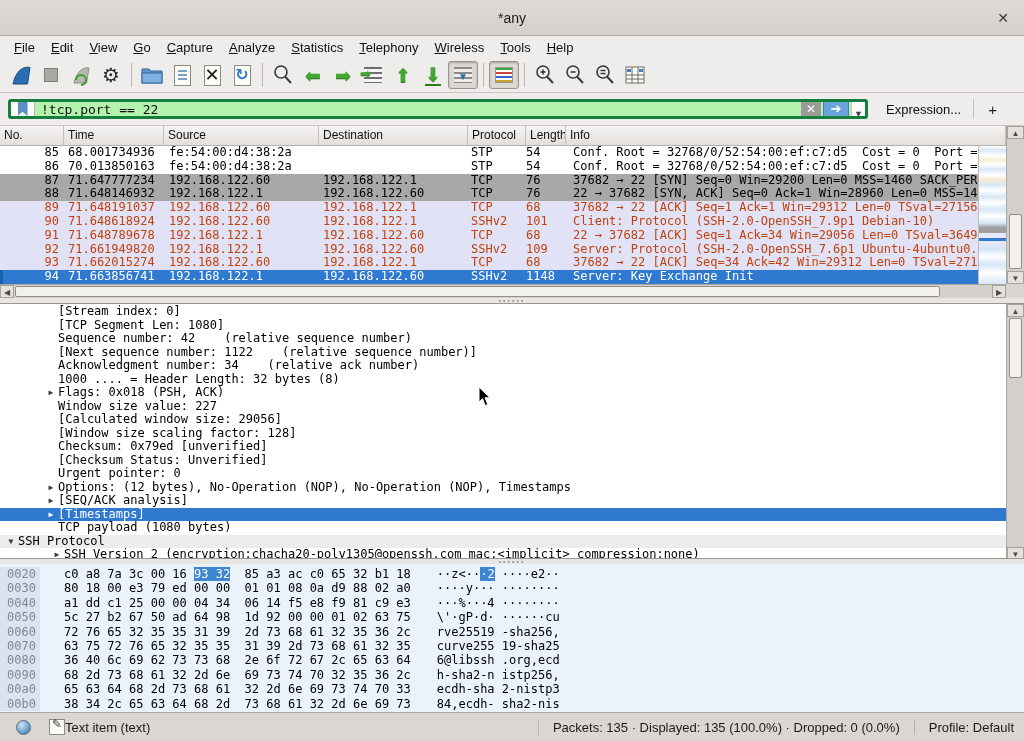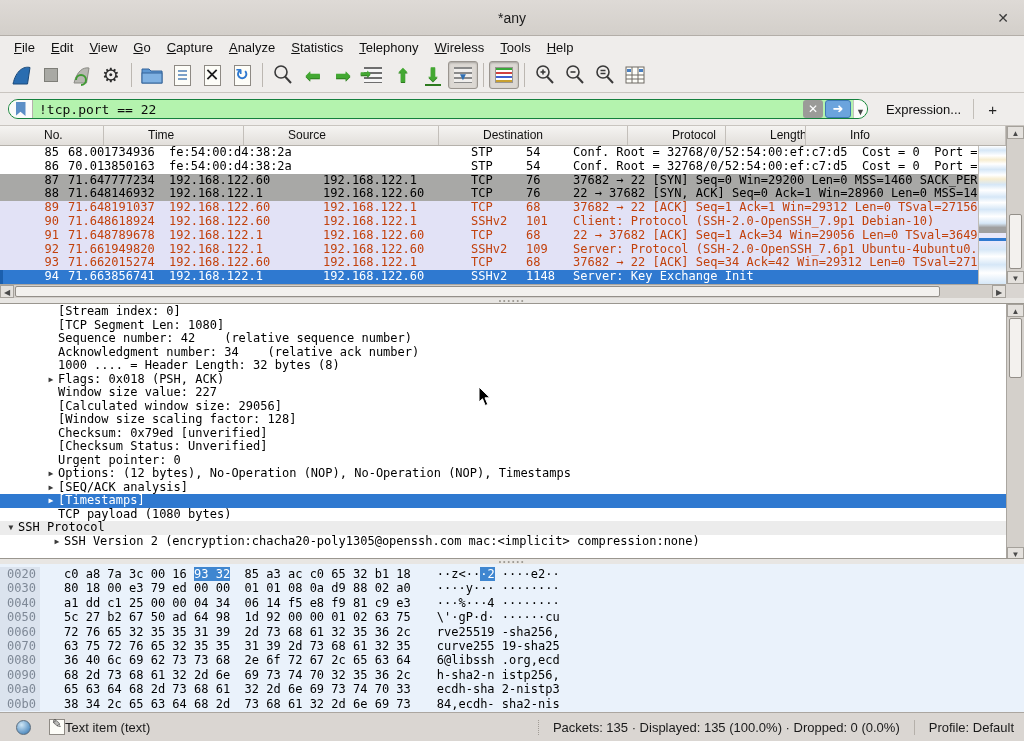--- a/index.html
+++ b/index.html
@@ -30,21 +30,21 @@
   .tsep { width:1px; height:24px; background:#bcb7b1; margin:0 5px; }
   .garrow { font-size:19px; color:#43a832; text-shadow:0 1px 0 #2d7a1e; line-height:1; }
   .lines-icon { width:18px; height:16px; }
   .doc { width:17px; height:21px; background:#fdfdf8; border:1px solid #8e8a84; position:relative; }
   .doc i { position:absolute; left:3px; right:3px; height:2px; background:#7aa0c8; }
   .overlay-glyph { position:absolute; font-size:15px; font-weight:bold; line-height:1; }
 
   
   #filterbar { left:0; top:93px; width:1024px; height:33px; background:#efedeb;
     border-bottom:1px solid #c9c5c0; display:flex; align-items:center; padding:0 8px; }
-  #filter-field { flex:0 0 860px; height:20px; border:1px solid #15803d; border-radius:12px;
+  #filter-field { flex:0 0 860px; height:20px; border:3px solid #15803d; border-radius:3px;
     background:#b4f3ae; display:flex; align-items:center; overflow:hidden; }
   #bookmark-btn { width:24px; height:100%; background:#fbfbfa; border-right:1px solid #b5b2ad;
     display:flex; align-items:center; justify-content:center; }
   .bookmark-shape { width:10px; height:14px; background:#5c8fc6; clip-path:polygon(0 0,100% 0,100% 100%,50% 70%,0 100%); }
   #filter-input { flex:1; background:transparent; border:none; outline:none;
     font-family:"DejaVu Sans Mono","Liberation Mono",monospace; font-size:13px; color:#0b0b0b; padding-left:6px; }
   #clear-btn { width:20px; height:18px; margin-right:2px; background:#9b9b98; border-radius:3px;
     color:#fff; font-size:12px; font-weight:bold; text-align:center; line-height:18px; }
   #apply-btn { width:26px; height:18px; margin-right:2px; background:#6ba4dd; border:1px solid #3f7ab5;
     border-radius:3px; color:#fff; text-align:center; line-height:16px; font-size:13px; font-weight:bold; }
@@ -52,21 +52,21 @@
     height:100%; line-height:24px; border-left:1px solid #c6c3be; }
   #expression-btn { margin-left:10px; font-size:13px; color:#111; padding:3px 8px; }
   #fsep { width:1px; height:20px; background:#c2beb8; margin:0 4px; }
   #add-filter-btn { font-size:15px; color:#222; padding:2px 10px; }
 
   
   #packetlist { left:0; top:126px; width:1024px; height:172px; background:#fff; }
   #plheader { position:absolute; left:0; top:0; width:1006px; height:20px;
     background:linear-gradient(#f5f4f2,#e2dfdb); border-bottom:1px solid #b5b1ab; display:flex; }
   #plheader .hc { font-size:12px; color:#111; padding:2px 0 0 4px; border-right:1px solid #c3bfba;
-    overflow:hidden; white-space:nowrap;margin-left:40px; }
+    overflow:hidden; white-space:nowrap; }
   .w-no{width:64px;} .w-time{width:100px;} .w-src{width:155px;} .w-dst{width:149px;}
   .w-proto{width:58px;} .w-len{width:40px;} .w-info{flex:1;}
   #plrows { position:absolute; left:0; top:20px; width:978px; height:138px; overflow:hidden; }
   .prow { display:flex; height:13.8px; line-height:13.8px; font-family:"DejaVu Sans Mono","Liberation Mono",monospace;
     font-size:12px; white-space:nowrap; }
   .prow .c { overflow:hidden; white-space:pre; flex-shrink:0; }
   .prow .no { width:64px; text-align:right; padding-right:5px; }
   .prow .time { width:100px; padding-left:4px; }
   .prow .src { width:155px; padding-left:5px; }
   .prow .dst { width:149px; padding-left:4px; }
@@ -404,20 +404,21 @@
 
 <div class="splitter abs" style="top:298px;">
     <span class="dots">••••••</span>
   </div>
 
 <div id="details" class="abs">
   <div id="details-inner">
     <div class="dline i2"><span class="tw"></span><span>[Stream index: 0]</span></div>
     <div class="dline i2"><span class="tw"></span><span>[TCP Segment Len: 1080]</span></div>
     <div class="dline i2"><span class="tw"></span><span>Sequence number: 42    (relative sequence number)</span></div>
+    <div class="dline i2"><span class="tw"></span><span>[Next sequence number: 1122    (relative sequence number)]</span></div>
     <div class="dline i2"><span class="tw"></span><span>Acknowledgment number: 34    (relative ack number)</span></div>
     <div class="dline i2"><span class="tw"></span><span>1000 .... = Header Length: 32 bytes (8)</span></div>
     <div class="dline i2"><span class="tw">▶</span><span>Flags: 0x018 (PSH, ACK)</span></div>
     <div class="dline i2"><span class="tw"></span><span>Window size value: 227</span></div>
     <div class="dline i2"><span class="tw"></span><span>[Calculated window size: 29056]</span></div>
     <div class="dline i2"><span class="tw"></span><span>[Window size scaling factor: 128]</span></div>
     <div class="dline i2"><span class="tw"></span><span>Checksum: 0x79ed [unverified]</span></div>
     <div class="dline i2"><span class="tw"></span><span>[Checksum Status: Unverified]</span></div>
     <div class="dline i2"><span class="tw"></span><span>Urgent pointer: 0</span></div>
     <div class="dline i2"><span class="tw">▶</span><span>Options: (12 bytes), No-Operation (NOP), No-Operation (NOP), Timestamps</span></div>

